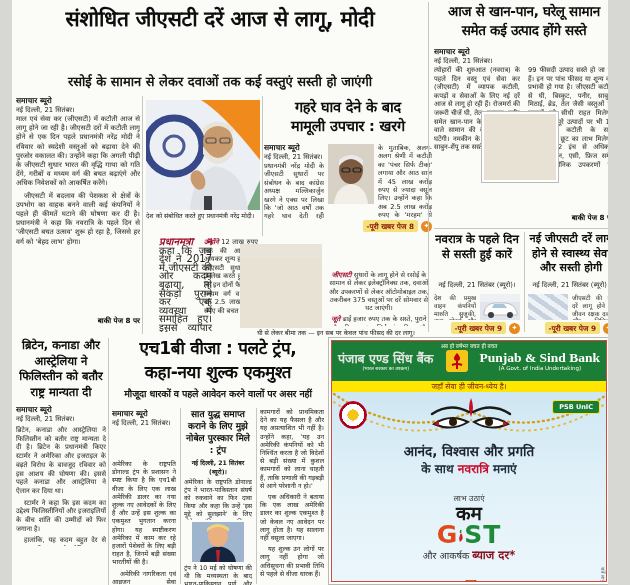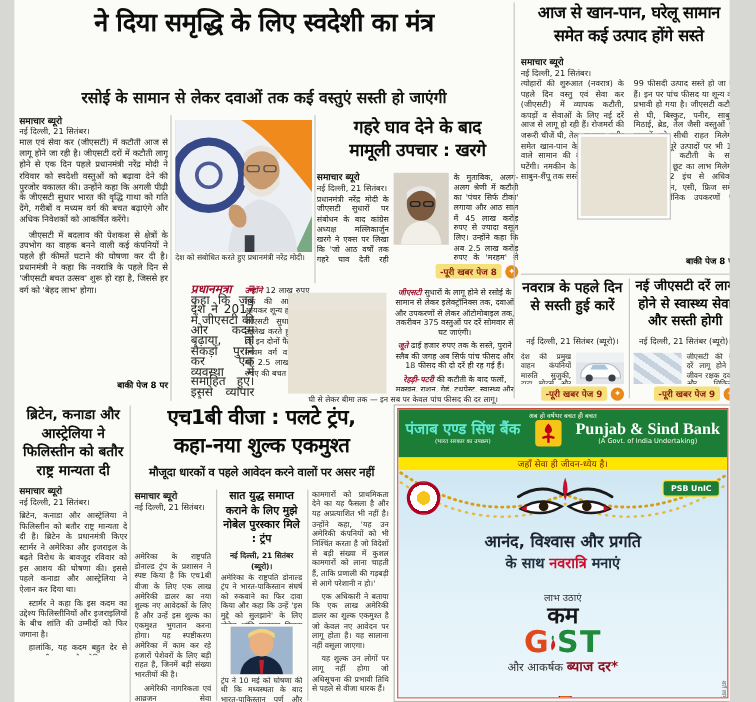--- a/index.html
+++ b/index.html
@@ -32,21 +32,21 @@
      background-color:#e8e2d4;}
   .shelves-top{box-shadow:inset 0 14px 0 #e9e4da;}
   
   .quote-head{font-weight:bold;font-size:9px;line-height:12px;text-align:center;color:#101010;}
   
   #ad{border:1px solid #b9b9b4;background:#fff;padding:2px;}
   #ad-inner{border:1px solid #cf4a3a;height:100%;box-sizing:border-box;overflow:hidden;}
   #ad-greenbar{background:#1b7d36;height:40px;position:relative;color:#fff;}
   #ad-tag{font-size:5.5px;text-align:center;color:#ffe;padding-top:1px;}
   #ad-row{display:flex;align-items:center;justify-content:space-between;padding:0 6px;}
-  .ad-hi-name{color:#5eead4;font-weight:bold;font-size:12.5px;line-height:13px;}
+  .ad-hi-name{color:#e5e5e5;font-weight:bold;font-size:12.5px;line-height:13px;}
   .ad-hi-sub{color:#fff;font-size:4.8px;text-align:center;}
   .ad-en-name{font-family:"Liberation Serif",serif;font-weight:bold;font-size:13.5px;line-height:14px;color:#fff;}
   .ad-en-sub{font-size:5.5px;color:#ffe;text-align:center;}
   #ad-strip{background:#ffe500;color:#7a1a00;font-weight:normal;font-size:7.5px;text-align:center;height:11px;line-height:11px;}
   #ad-sky{position:relative;height:228px;background:linear-gradient(180deg,#cfe7f3 0%,#e3f2f9 45%,#eef8fc 100%);overflow:hidden;}
   .ad-line1{font-weight:bold;font-size:13.5px;color:#1d2430;}
   .ad-line2{font-size:12px;color:#22303e;font-weight:bold;}
   .ad-red{color:#c8102e;}
   .ad-line3{font-size:8px;color:#333;}
   .ad-kam{font-weight:bold;font-size:19px;color:#161616;line-height:20px;}
@@ -59,21 +59,21 @@
   .vert-note{position:absolute;right:0px;bottom:36px;writing-mode:vertical-rl;font-size:5px;color:#666;}
 </style>
 </head>
 <body>
 
 <div id="canvas">
  <div id="paper">
 
   <div class="abs" style="left:0;top:0;width:416px;height:334px;">
     <div class="abs hl ctr" style="left:2px;top:4px;width:412px;font-size:21px;line-height:31px;letter-spacing:-0.3px;">
-      <div>ने दिया समृद्धि के लिए स्वदेशी का मंत्र</div>
+      <div>संशोधित जीएसटी दरें आज से लागू, मोदी</div>
     </div>
     <div class="abs ctr" style="left:2px;top:72px;width:412px;font-size:13px;font-weight:600;">रसोई के सामान से लेकर दवाओं तक कई वस्तुएं सस्ती हो जाएंगी</div>
 
     <div class="abs byline" style="left:4px;top:95px;width:126px;">
       <span class="ag">समाचार ब्यूरो</span>
       <span class="dl">नई दिल्ली, 21 सितंबर।</span>
     </div>
     <div class="abs body-txt" style="left:4px;top:115px;width:124px;height:198px;">
       <p>माल एवं सेवा कर (जीएसटी) में कटौती आज से लागू होने जा रही है। जीएसटी दरों में कटौती लागू होने से एक दिन पहले प्रधानमंत्री नरेंद्र मोदी ने रविवार को स्वदेशी वस्तुओं को बढ़ावा देने की पुरजोर वकालत की। उन्होंने कहा कि अगली पीढ़ी के जीएसटी सुधार भारत की वृद्धि गाथा को गति देंगे, गरीबों व मध्यम वर्ग की बचत बढ़ाएंगे और अधिक निवेशकों को आकर्षित करेंगे।</p>
       <p>जीएसटी में बदलाव की पेशकश से क्षेत्रों के उपभोग का वाहक बनने वाली कई कंपनियों ने पहले ही कीमतें घटाने की घोषणा कर दी है। प्रधानमंत्री ने कहा कि नवरात्रि के पहले दिन से 'जीएसटी बचत उत्सव' शुरू हो रहा है, जिससे हर वर्ग को 'बेहद लाभ' होगा।</p>
@@ -133,21 +133,21 @@
     <div class="abs body-txt" style="left:114px;top:46px;width:54px;height:76px;font-size:6.6px;line-height:8.4px;">के मुताबिक, अलग-अलग श्रेणी में कटौती का 'पंचर सिर्फ टीका' लगाया और आठ साल में 45 लाख करोड़ रुपए से ज्यादा वसूल लिए। उन्होंने कहा कि अब 2.5 लाख करोड़ रुपए के 'मरहम' से गहरे घाव का इलाज नहीं हो सकता।</div>
     <div class="abs pref" style="left:48px;top:122px;width:120px;">
       <span class="pref-txt">-पूरी खबर पेज 8</span>
       <span class="pref-ic">✦</span>
     </div>
   </div>
 
   <div class="abs" style="left:228px;top:240px;width:192px;height:96px;">
     <div class="abs photo shelves shelves-top" style="left:0;top:4px;width:82px;height:84px;"></div>
     <div class="abs body-txt" style="left:86px;top:0;width:106px;height:86px;font-size:6.6px;line-height:8.3px;text-align:center;">
-      <p style="text-indent:0;"><span class="lead-in">जीएसटी</span><span>सुधारों के लागू होने से रसोई के सामान से लेकर इलेक्ट्रॉनिक्स तक, दवाओं और उपकरणों से लेकर ऑटोमोबाइल तक, तकरीबन 375 वस्तुओं पर दरें सोमवार से घट जाएंगी।</span></p>
+      <p style="text-indent:0;margin-top:31px;"><span class="lead-in">जीएसटी</span><span>सुधारों के लागू होने से रसोई के सामान से लेकर इलेक्ट्रॉनिक्स तक, दवाओं और उपकरणों से लेकर ऑटोमोबाइल तक, तकरीबन 375 वस्तुओं पर दरें सोमवार से घट जाएंगी।</span></p>
       <p style="text-indent:0;"><span class="lead-in">जूते</span><span>ढाई हजार रुपए तक के सस्ते, पुराने स्लैब की जगह अब सिर्फ पांच फीसद और 18 फीसद की दो दरें ही रह गई हैं।</span></p>
       <p style="text-indent:0;"><span class="lead-in">रेहड़ी-पटरी</span><span>की कटौती के बाद फलों, मक्खन, राशन, गेहूं, टूथपेस्ट, स्वास्थ्य और जीवन बीमा जैसी चीजों पर बोझ घटेगा।</span></p>
     </div>
     <div class="abs ctr" style="left:0;top:88px;width:192px;font-size:6.4px;color:#222;">घी से लेकर बीमा तक — इन सब पर केवल पांच फीसद की दर लागू।</div>
   </div>
 
   <div class="vr" style="left:416px;top:2px;height:330px;"></div>
 
   <div class="abs" style="left:422px;top:2px;width:180px;height:226px;">
     <div class="hl ctr" style="font-size:13.5px;line-height:19px;letter-spacing:-0.3px;">

